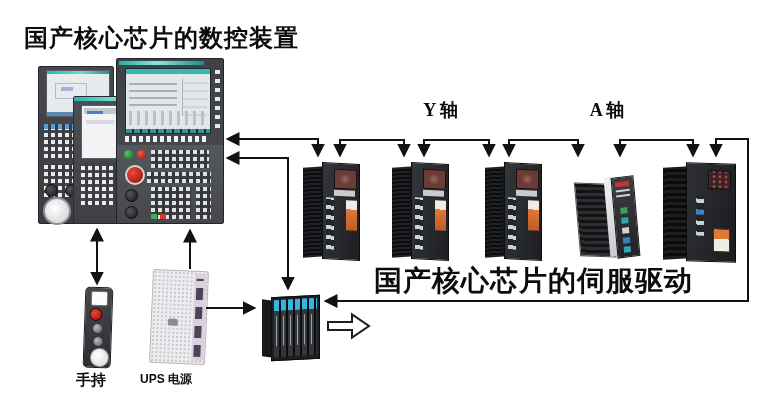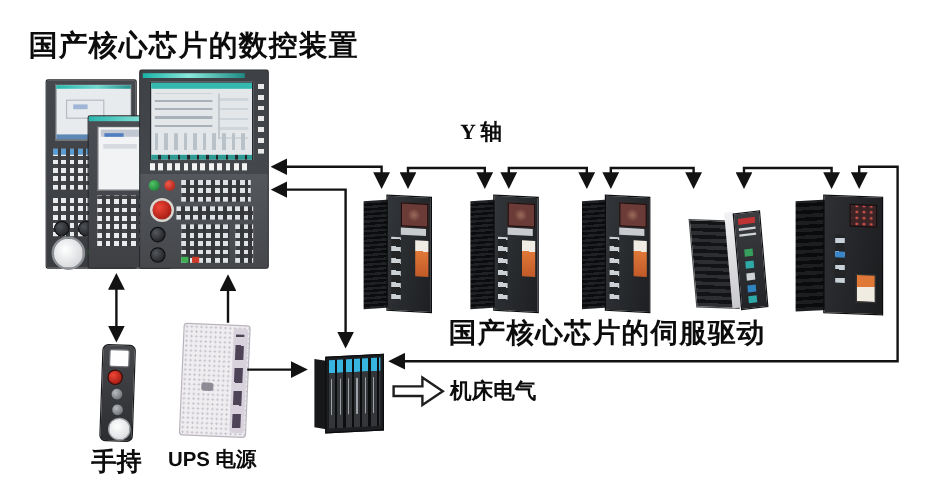--- a/index.html
+++ b/index.html
@@ -153,25 +153,25 @@
   .hh .wheel{position:absolute;left:6px;top:60px;width:17px;height:17px;border-radius:50%;
           background:radial-gradient(circle at 40% 38%,#ffffff,#d2d4d7);border:1px solid #9b9ea2;}
   svg.lines{position:absolute;left:0;top:0;z-index:5;pointer-events:none;}
 </style>
 </head>
 <body>
 
 <div id="stage">
 
   <div class="abs title">国产核心芯片的数控装置</div>
-  <div class="abs axis-label" style="left:369px;">Y 轴</div>
-  <div class="abs caption-serif" style="left:374px;top:262px;font-size:23px;letter-spacing:1px;">国产核心芯片的伺服驱动</div>
-  <div class="abs caption-sans" style="left:76px;top:371px;font-size:21px;">手持</div>
-  <div class="abs caption-sans" style="left:140px;top:371px;font-size:17px;">UPS 电源</div>
-  <div class="abs caption-sans" style="left:375px;top:314px;font-size:18px;">机床电气</div>
+  <div class="abs axis-label" style="left:394px;text-align:right;">Y 轴</div>
+  <div class="abs axis-label" style="left:575px;">A 轴</div>
+  <div class="abs caption-serif" style="left:374px;top:262px;font-size:28px;letter-spacing:1px;">国产核心芯片的伺服驱动</div>
+  <div class="abs caption-sans" style="left:76px;top:371px;font-size:15px;">手持</div>
+  <div class="abs caption-sans" style="left:140px;top:371px;font-size:12px;">UPS 电源</div>
 
   <div class="abs panelA">
     <div class="scr">
       <div class="tl"></div>
         <div class="sk1"></div>
         <div class="sk2"></div>
         <div class="bl"></div>
     </div>
     <div class="kp1 keys">
         <div class="blue"></div>

